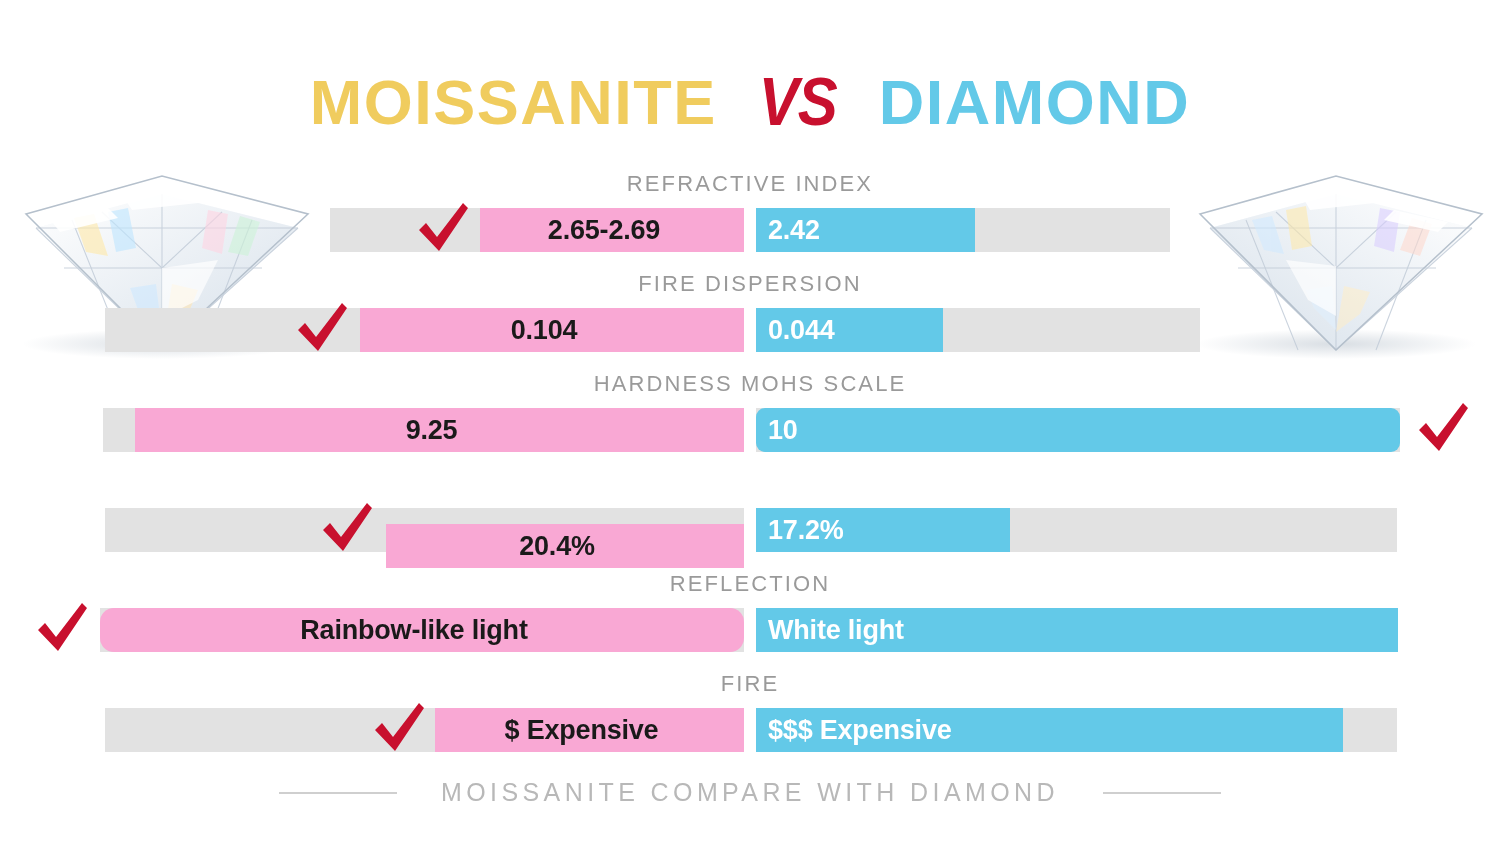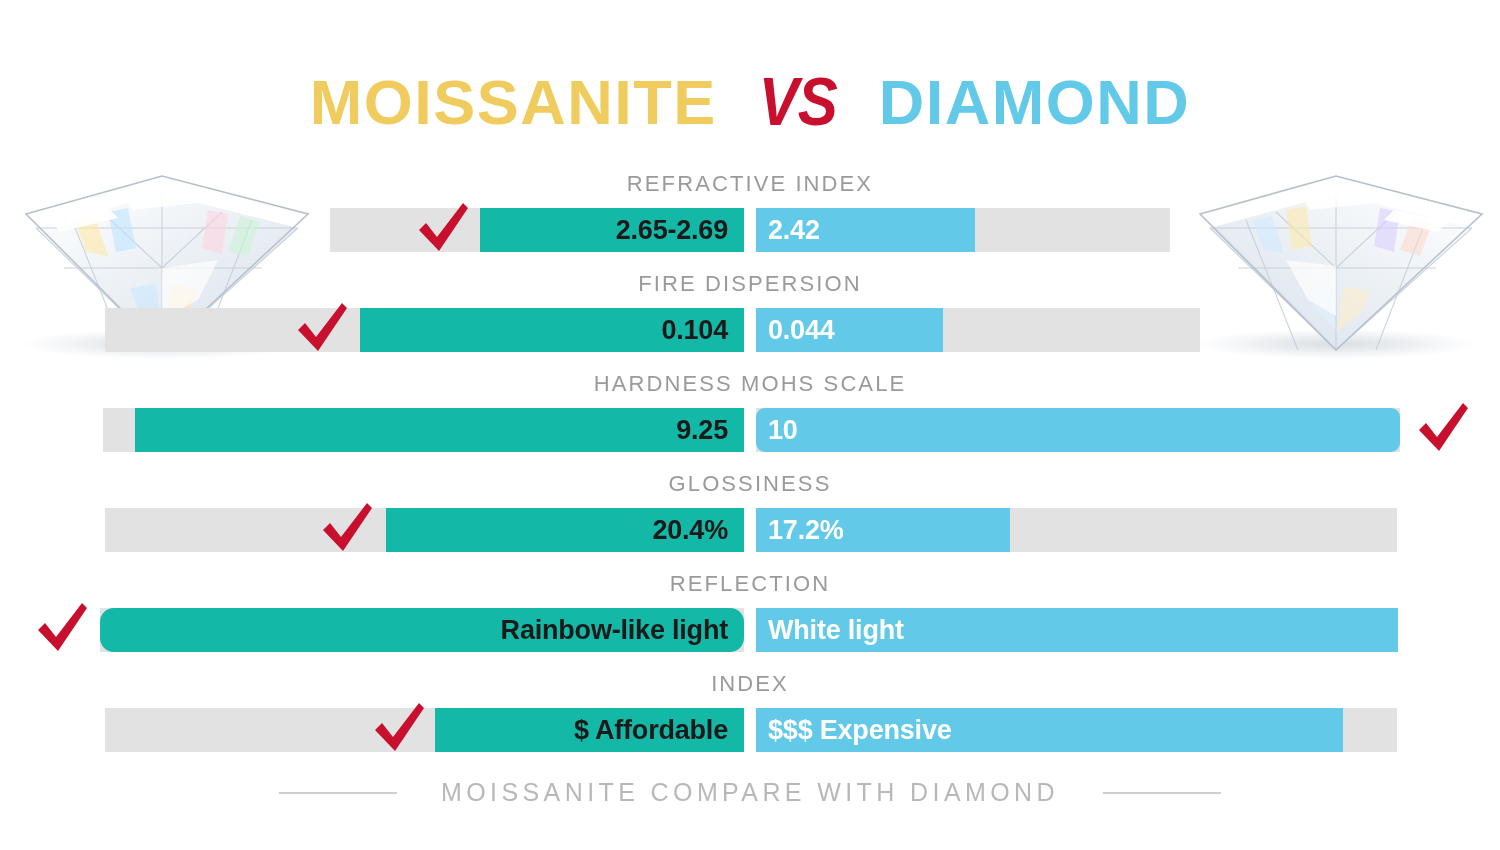--- a/index.html
+++ b/index.html
@@ -98,22 +98,22 @@
     background: #e2e2e2;
   }
   .bar {
     position: absolute;
     top: 0;
     height: 44px;
     display: flex;
     align-items: center;
   }
   .bar-left {
-    background: #14b8a6;
-    justify-content: flex-end;
+    background: #f9a8d4;
+    justify-content: center;
     padding-right: 16px;
   }
   .bar-right {
     background: #63C9E8;
     justify-content: flex-start;
     padding-left: 12px;
   }
   .bar-value {
     font-size: 27px;
     font-weight: 700;
@@ -324,24 +324,23 @@
           </div>
           <div class="gutter"></div>
         </div>
         <div class="check" style="left: 1414px;">
           <svg viewBox="0 0 58 58" xmlns="http://www.w3.org/2000/svg">
             <path d="M5 31 L12 24 L23 38 L49 4 L54 9 L25 52 Z" fill="#C8102E"></path>
           </svg>
         </div>
       </div>
       <div class="row">
-        <div class="row-label">GLOSSINESS</div>
         <div class="bars">
           <div class="track" style="left: 105px; width: 1292px;"></div>
-          <div class="bar bar-left" style="left: 386px; width: 358px;">
+          <div class="bar bar-left" style="left: 386px; width: 358px; margin-top: 16px;">
             <span class="bar-value">20.4%</span>
           </div>
           <div class="bar bar-right" style="left: 756px; width: 254px;">
             <span class="bar-value">17.2%</span>
           </div>
           <div class="gutter"></div>
         </div>
         <div class="check" style="left: 318px;">
           <svg viewBox="0 0 58 58" xmlns="http://www.w3.org/2000/svg">
             <path d="M5 31 L12 24 L23 38 L49 4 L54 9 L25 52 Z" fill="#C8102E"></path>
@@ -360,25 +359,25 @@
           </div>
           <div class="gutter"></div>
         </div>
         <div class="check" style="left: 33px;">
           <svg viewBox="0 0 58 58" xmlns="http://www.w3.org/2000/svg">
             <path d="M5 31 L12 24 L23 38 L49 4 L54 9 L25 52 Z" fill="#C8102E"></path>
           </svg>
         </div>
       </div>
       <div class="row">
-        <div class="row-label">INDEX</div>
+        <div class="row-label">FIRE</div>
         <div class="bars">
           <div class="track" style="left: 105px; width: 1292px;"></div>
           <div class="bar bar-left" style="left: 435px; width: 309px;">
-            <span class="bar-value">$ Affordable</span>
+            <span class="bar-value">$ Expensive</span>
           </div>
           <div class="bar bar-right" style="left: 756px; width: 587px;">
             <span class="bar-value">$$$ Expensive</span>
           </div>
           <div class="gutter"></div>
         </div>
         <div class="check" style="left: 370px;">
           <svg viewBox="0 0 58 58" xmlns="http://www.w3.org/2000/svg">
             <path d="M5 31 L12 24 L23 38 L49 4 L54 9 L25 52 Z" fill="#C8102E"></path>
           </svg>

